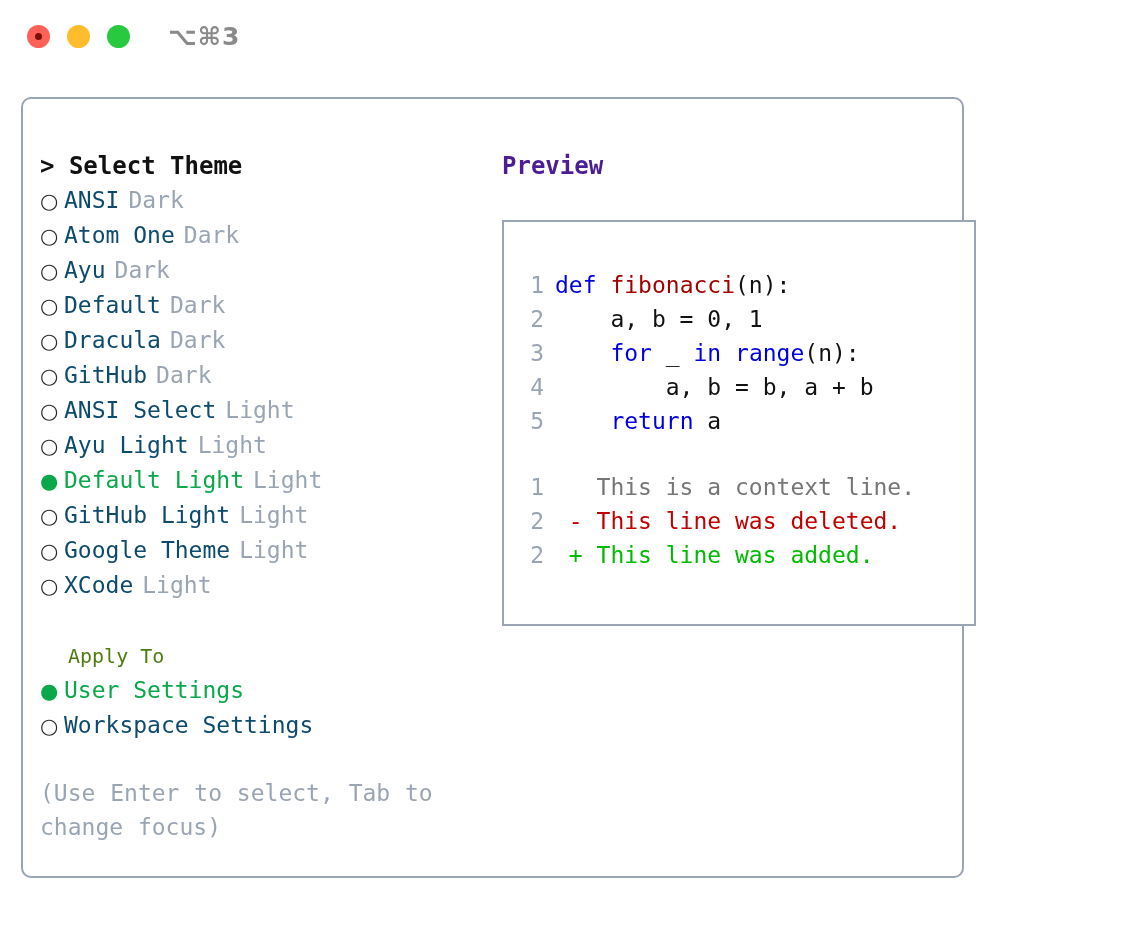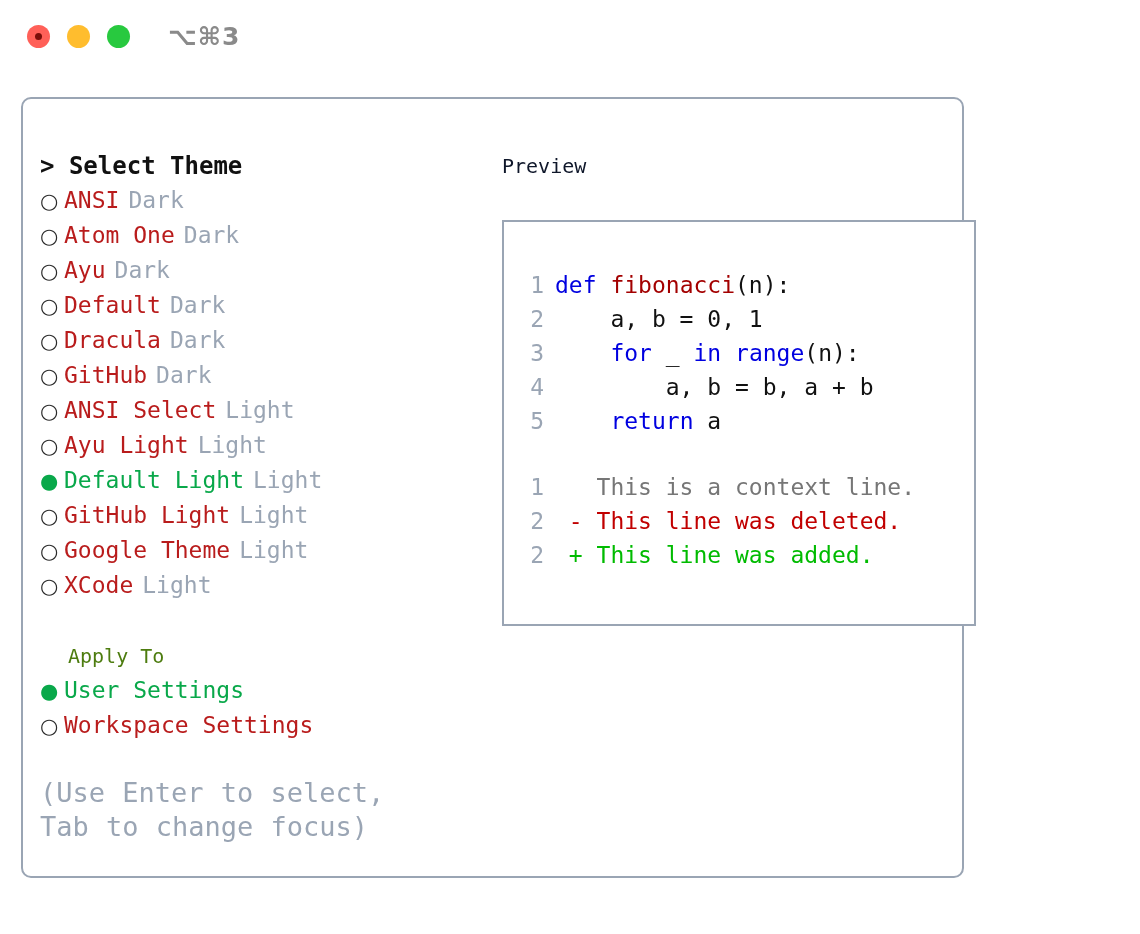--- a/index.html
+++ b/index.html
@@ -103,57 +103,57 @@
   }
   .bullet {
     width: 24px;
     flex: 0 0 24px;
     font-size: 21px;
     color: #2b2b2b;
     font-family: "DejaVu Sans", "Liberation Sans", sans-serif;
   }
   .opt.selected .bullet { color: #09a84a; }
   .opt-label {
-    color: #b91c1c;
+    color: #0c4a6e;
   }
   .opt.selected .opt-label { color: #09a84a; }
   .opt-variant {
     color: #9aa5b4;
     margin-left: 9px;
   }
 
   .group-title {
     font-size: 20px;
     color: #4d7c0f;
     line-height: 34px;
     padding-left: 28px;
     white-space: pre;
   }
   .spacer-lg { height: 36px; }
   .spacer-md { height: 33px; }
 
   .hint {
-    font-size: 27px;
+    font-size: 23px;
     color: #9aa5b4;
     line-height: 34px;
     width: 404px;
     word-spacing: 1px;
   }
 
   
   .right-col {
     position: absolute;
     left: 479px;
     top: 50px;
     width: 490px;
   }
   .preview-title {
-    font-size: 20px;
-    font-weight: normal;
-    color: #0f172a;
+    font-size: 24px;
+    font-weight: bold;
+    color: #4c1d95;
     line-height: 34px;
   }
   .preview-box {
     margin-top: 37px;
     width: 474px;
     height: 406px;
     border: 2px solid #9aa5b4;
     box-sizing: border-box;
     background: #ffffff;
     position: relative;

